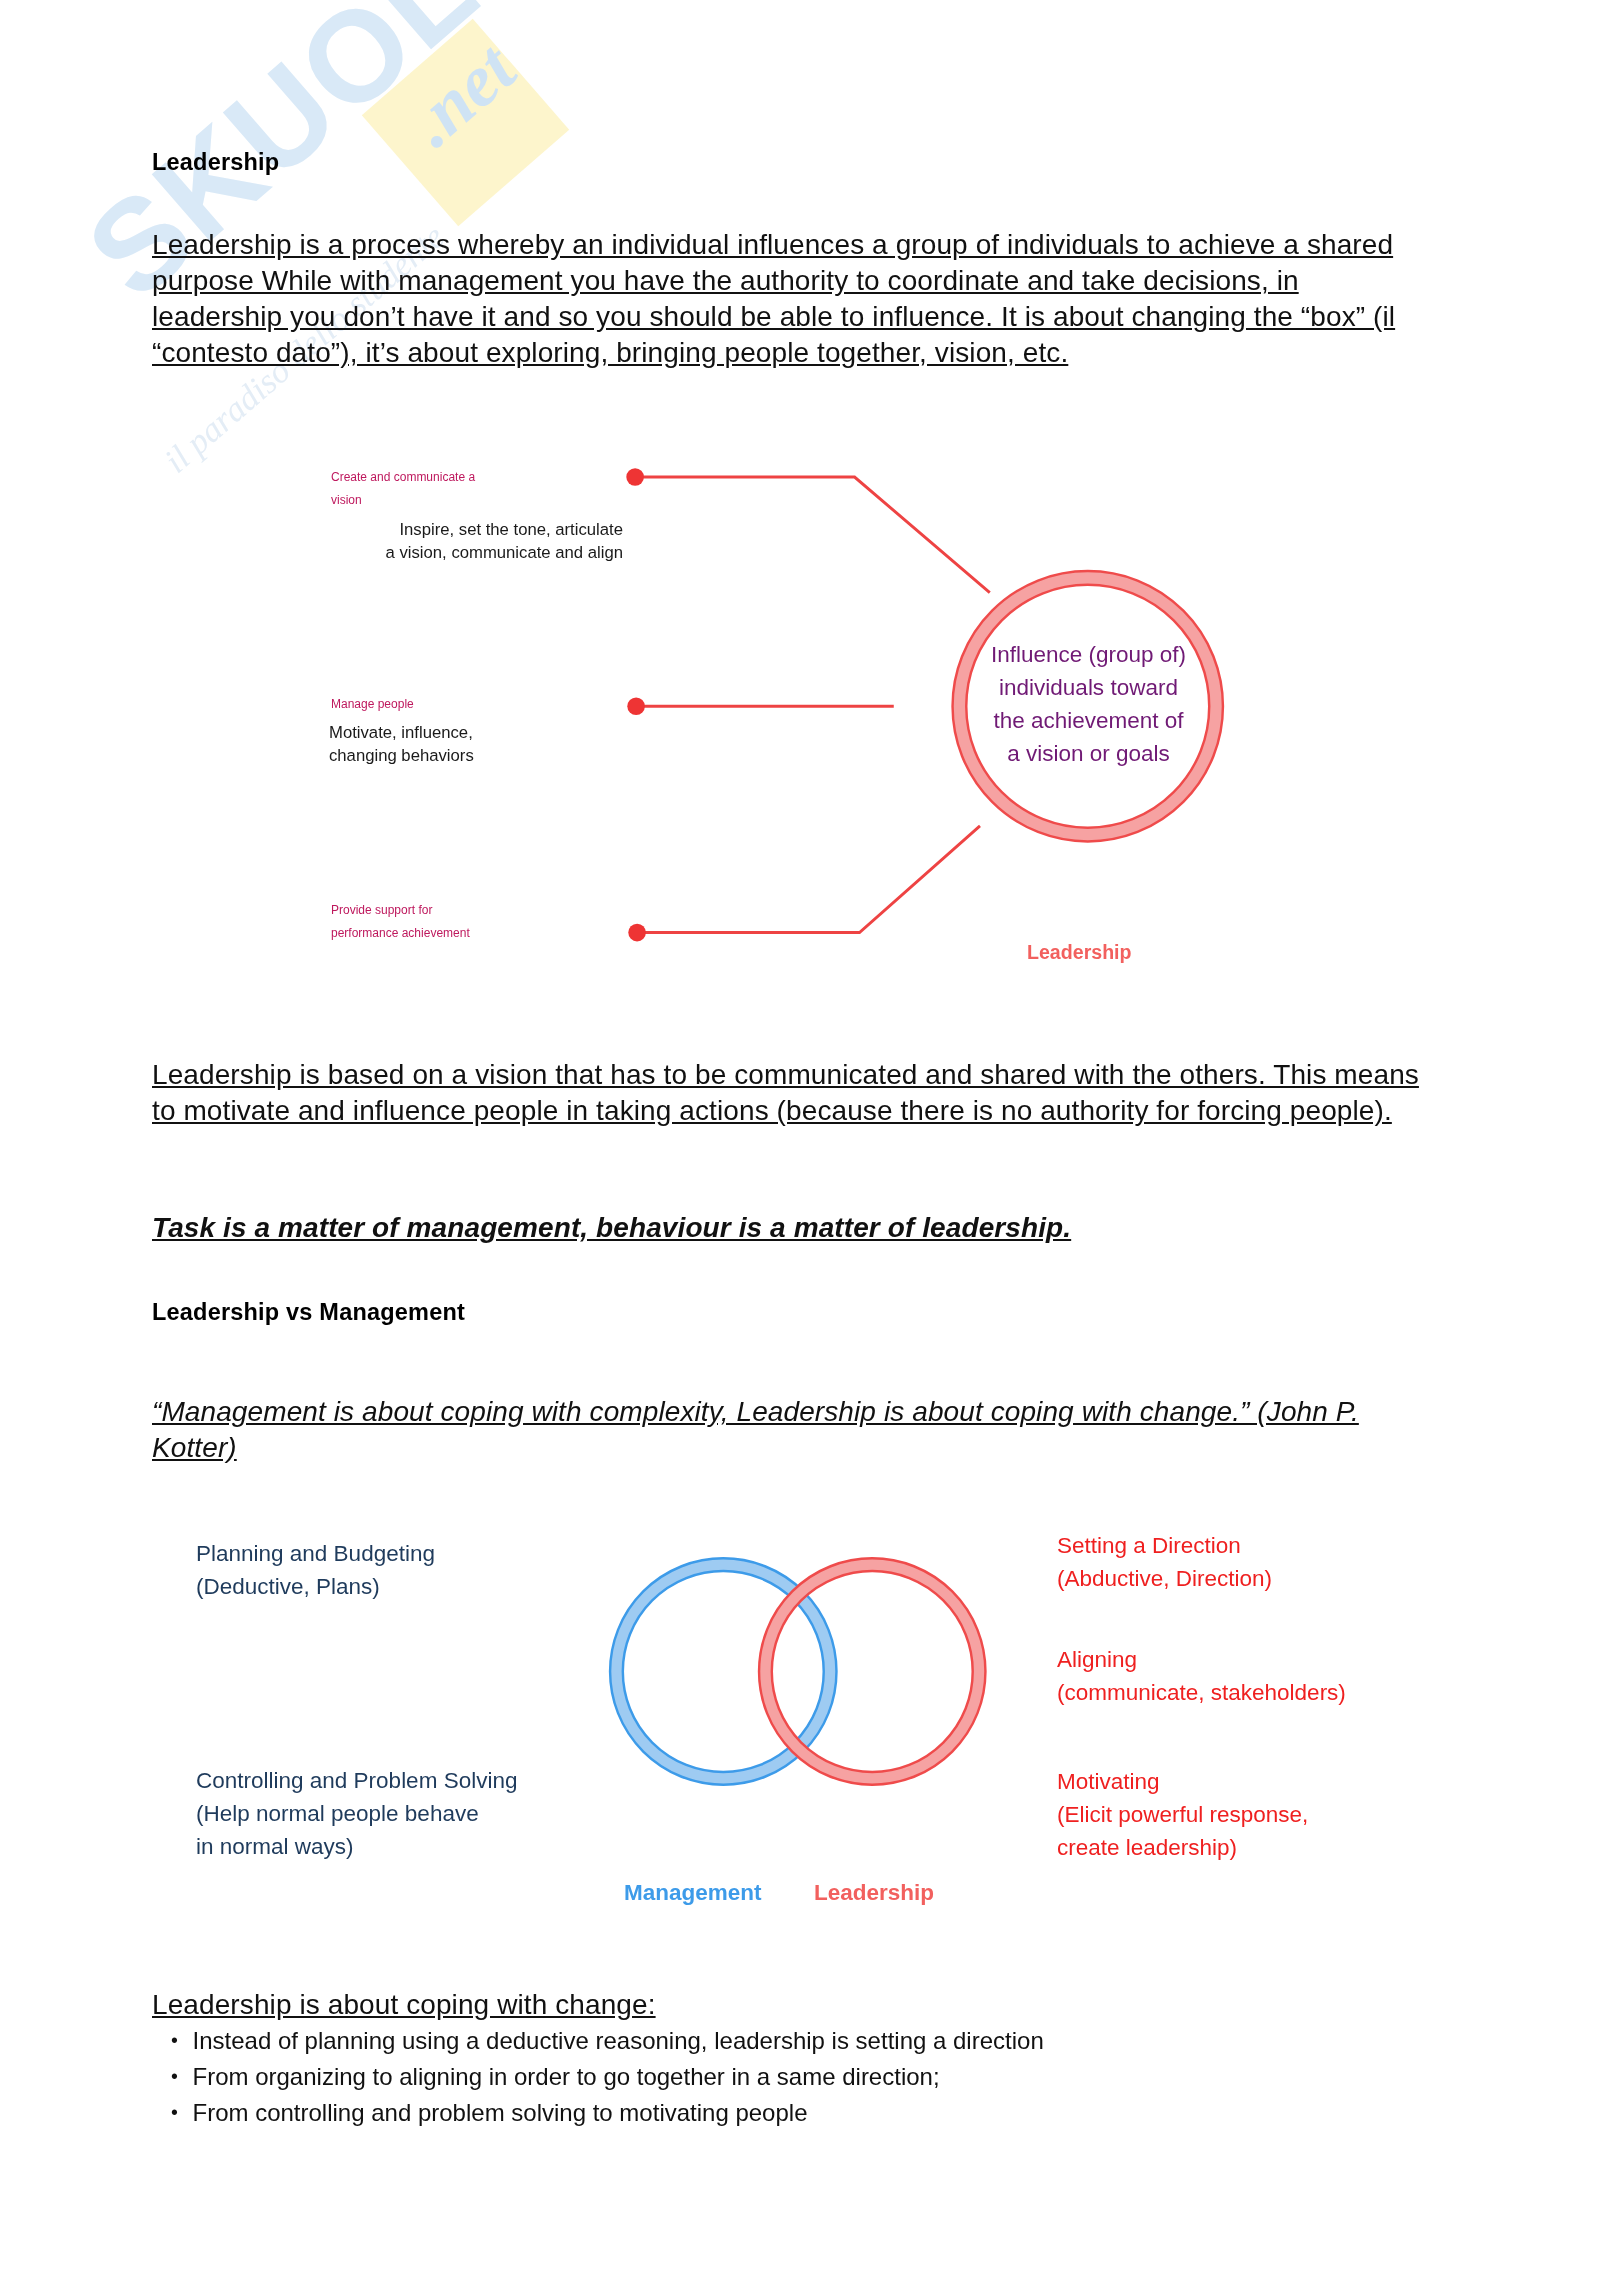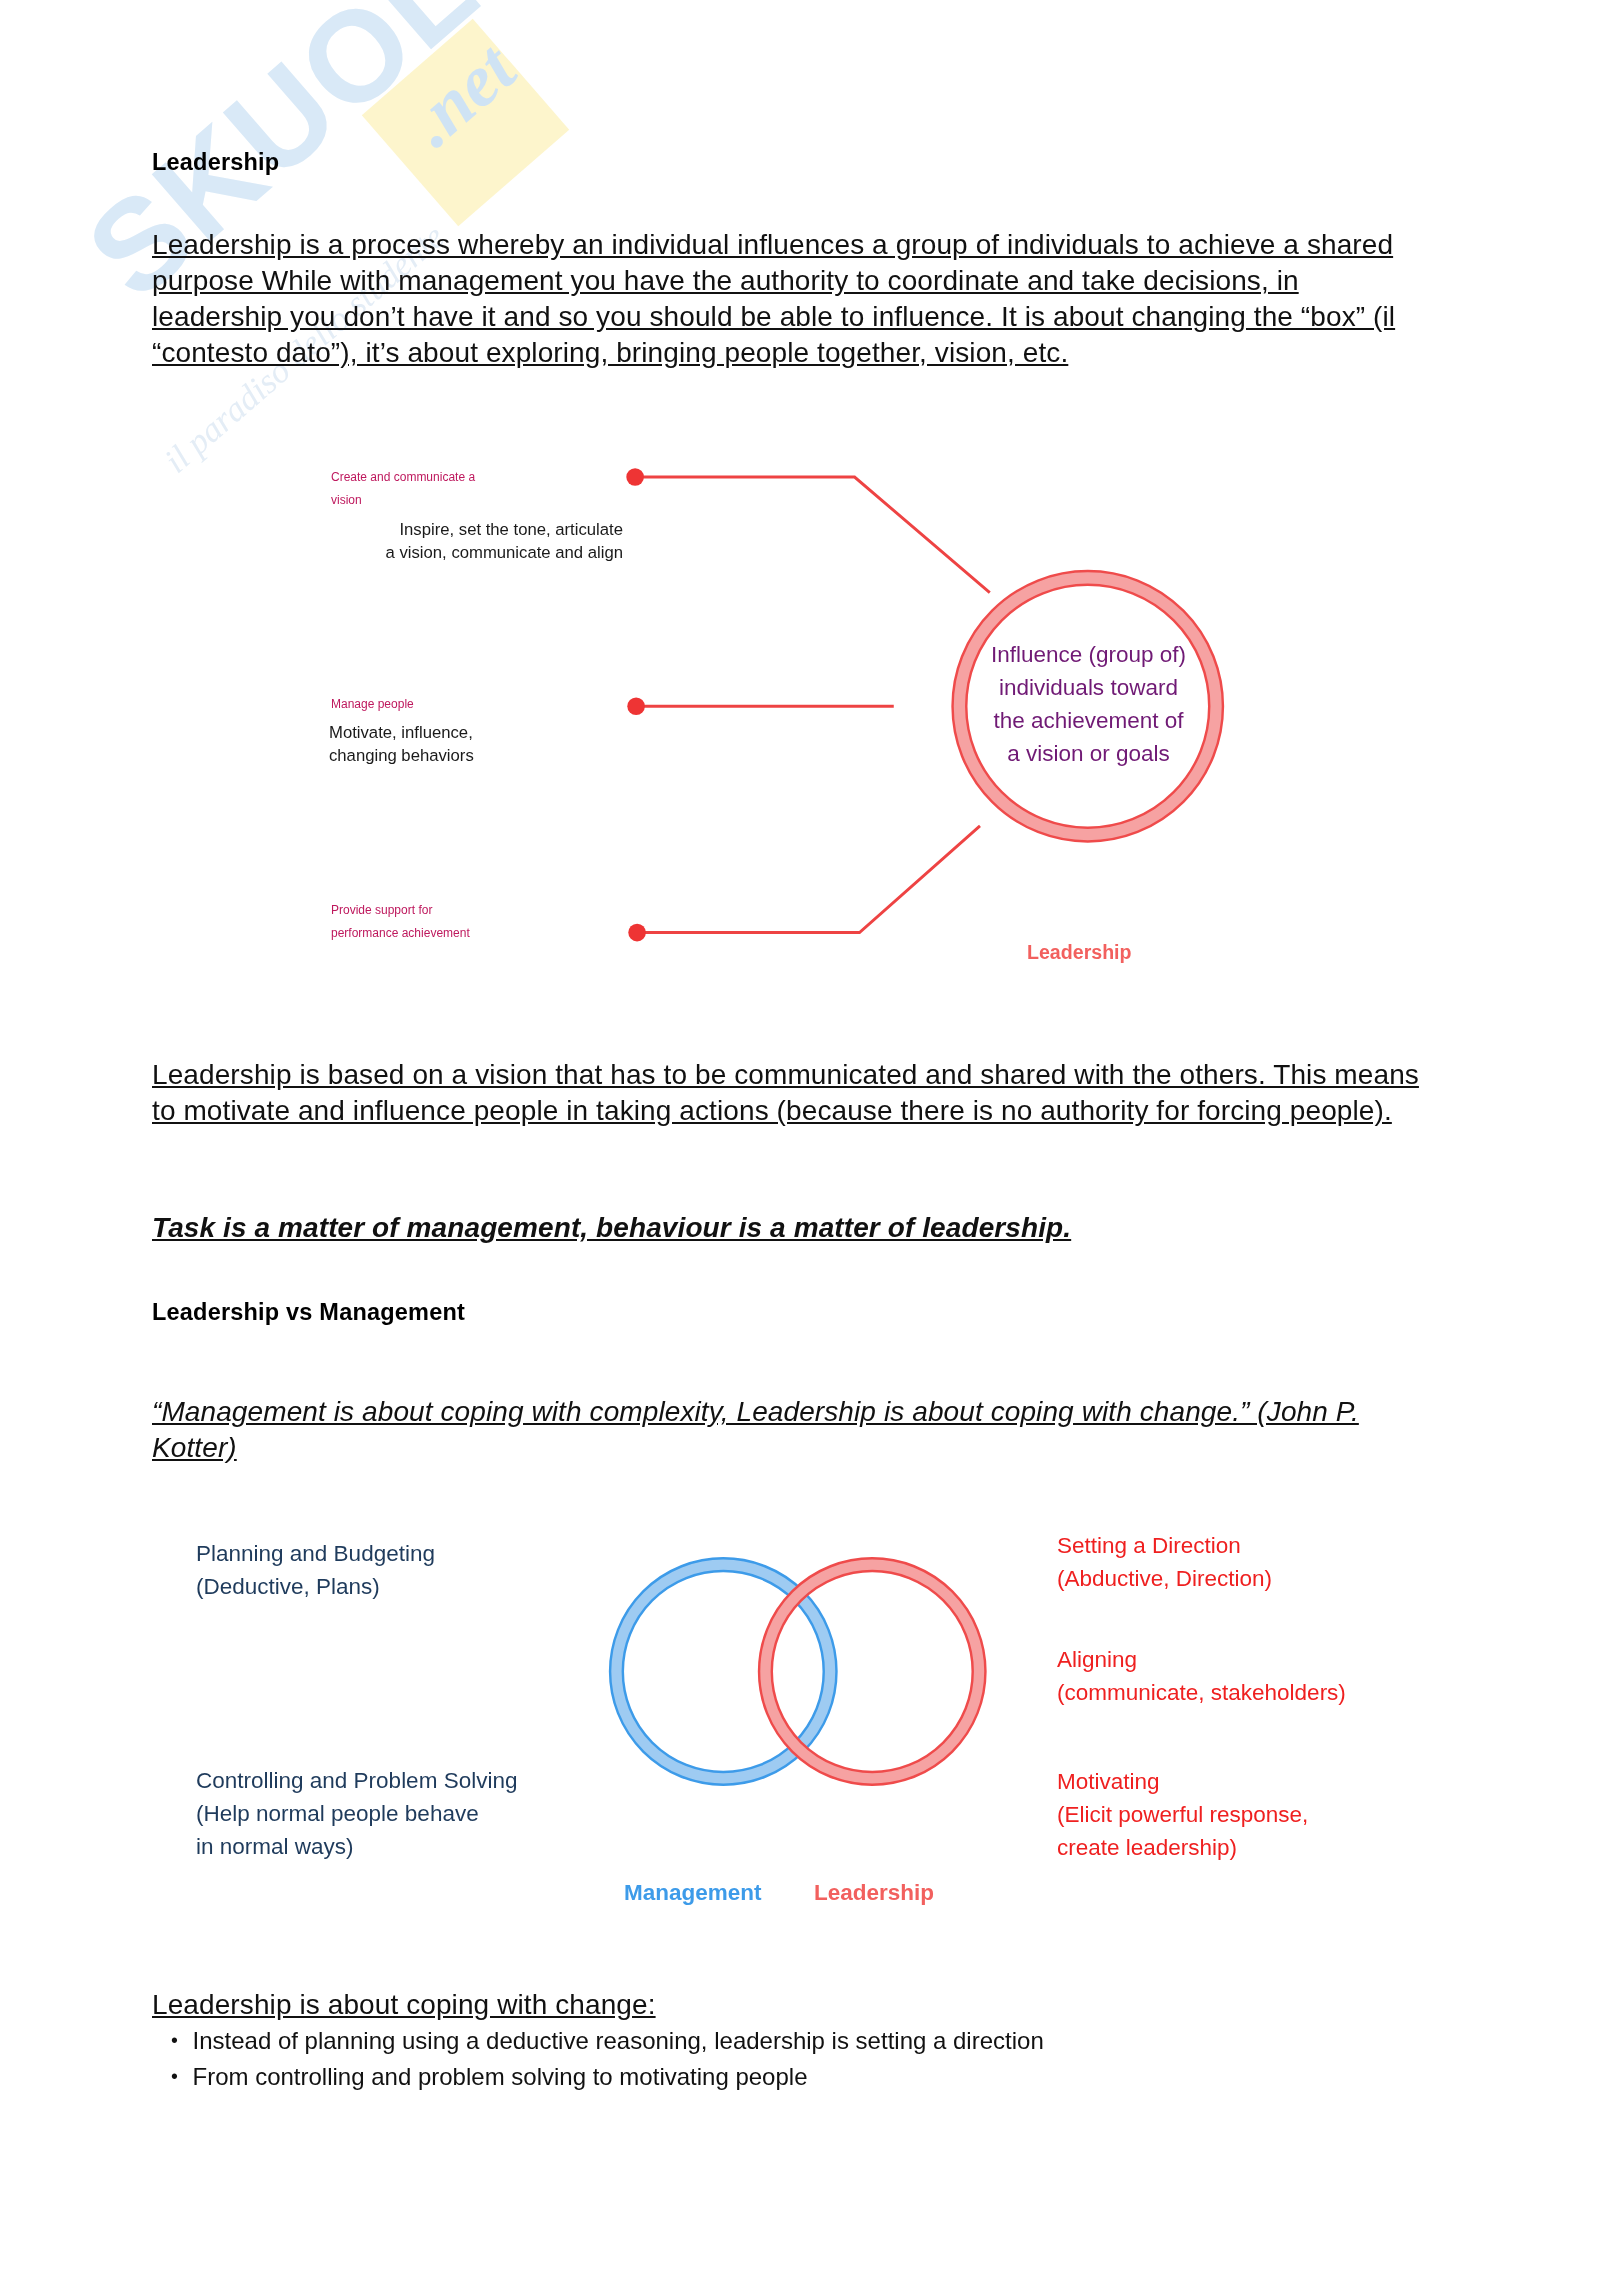--- a/index.html
+++ b/index.html
@@ -307,18 +307,19 @@
 create leadership)</div>
 
       <div class="f2-cap-mgmt" style="left:624px; top:390px;">Management</div>
       <div class="f2-cap-lead" style="left:814px; top:390px;">Leadership</div>
     </div>
 
     <div class="para" style="left:152px; top:1987px; width:1274px;">Leadership is about coping with change:</div>
 
     <ul class="bullet-list" style="left:167px; top:2023px; width:1274px;">
       <li>Instead of planning using a deductive reasoning, leadership is setting a direction</li>
+      <li>From organizing to aligning in order to go together in a same direction;</li>
       <li>From controlling and problem solving to motivating people</li>
     </ul>
 
   </div>
 </div>
 
 
 </body></html>

